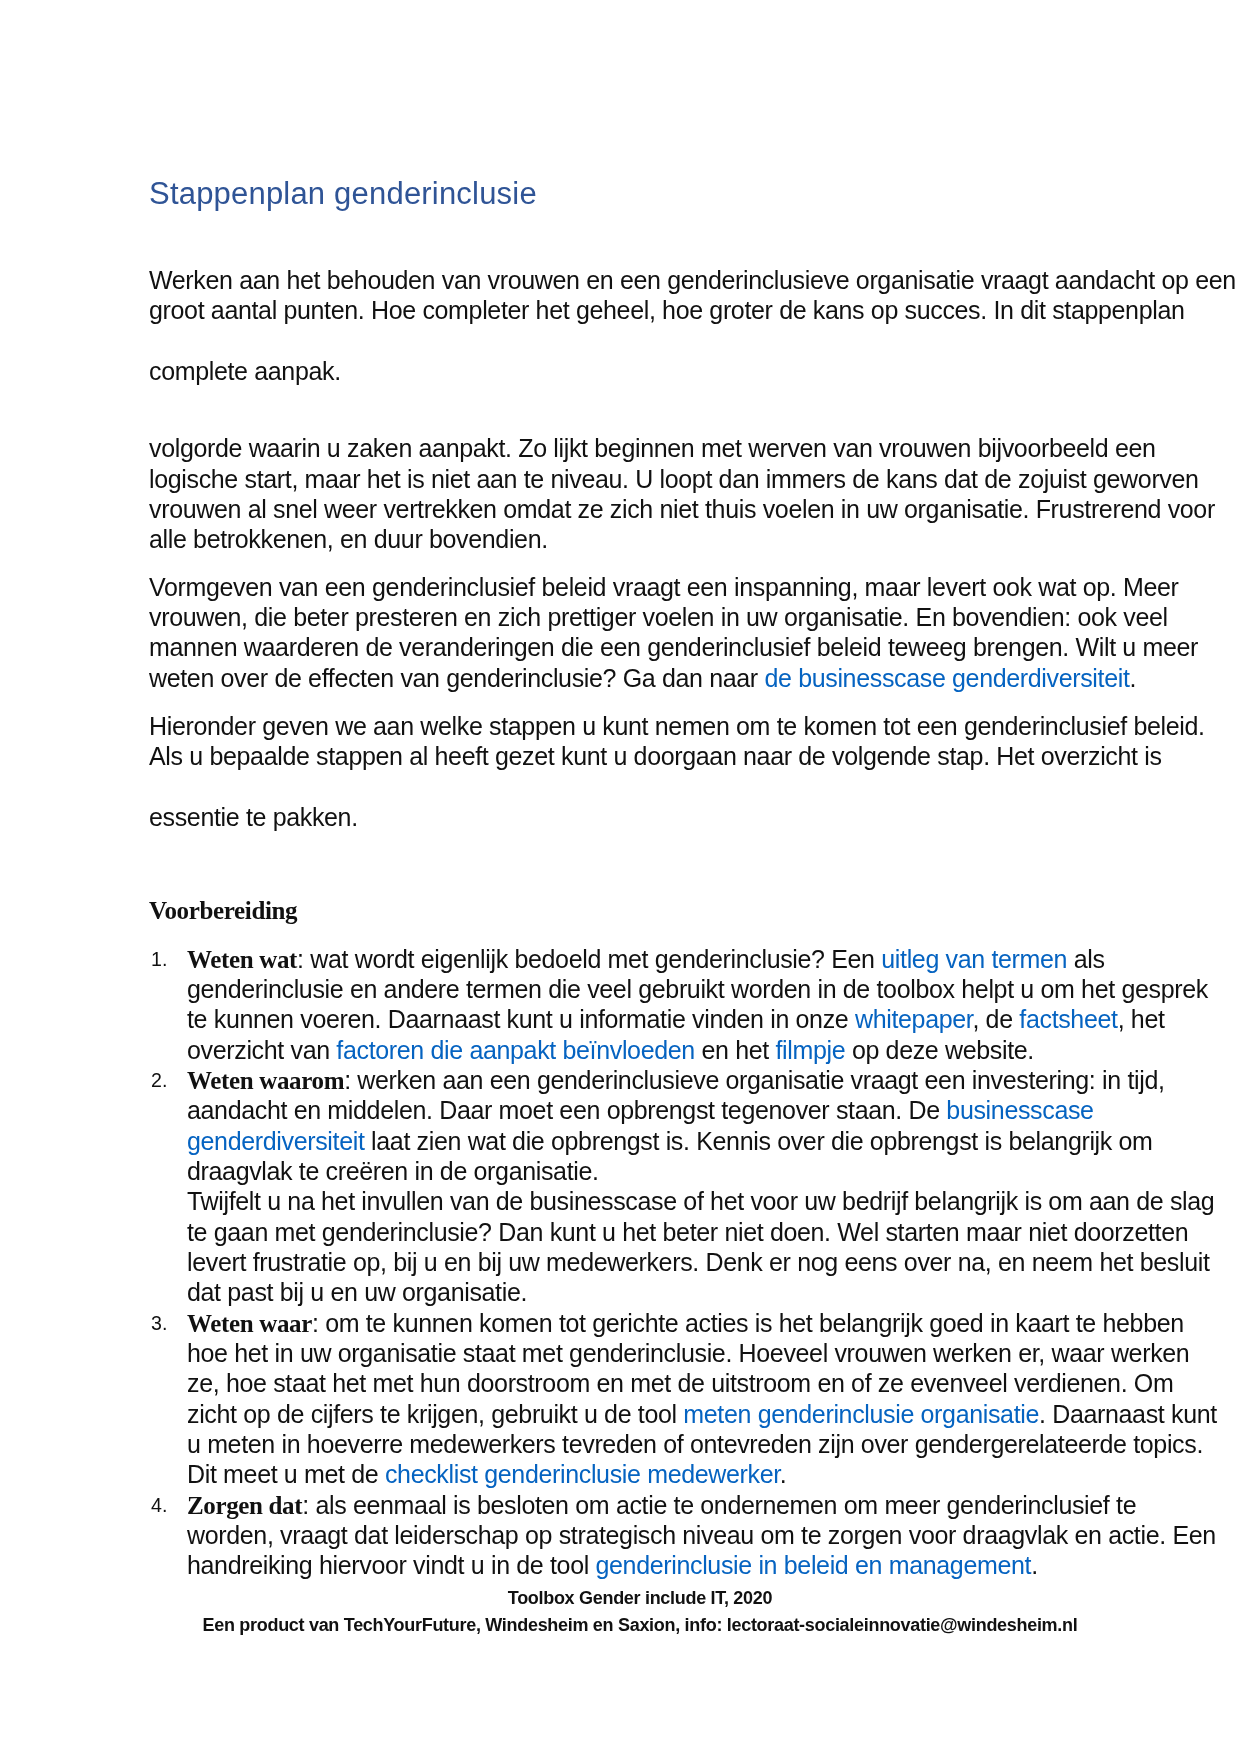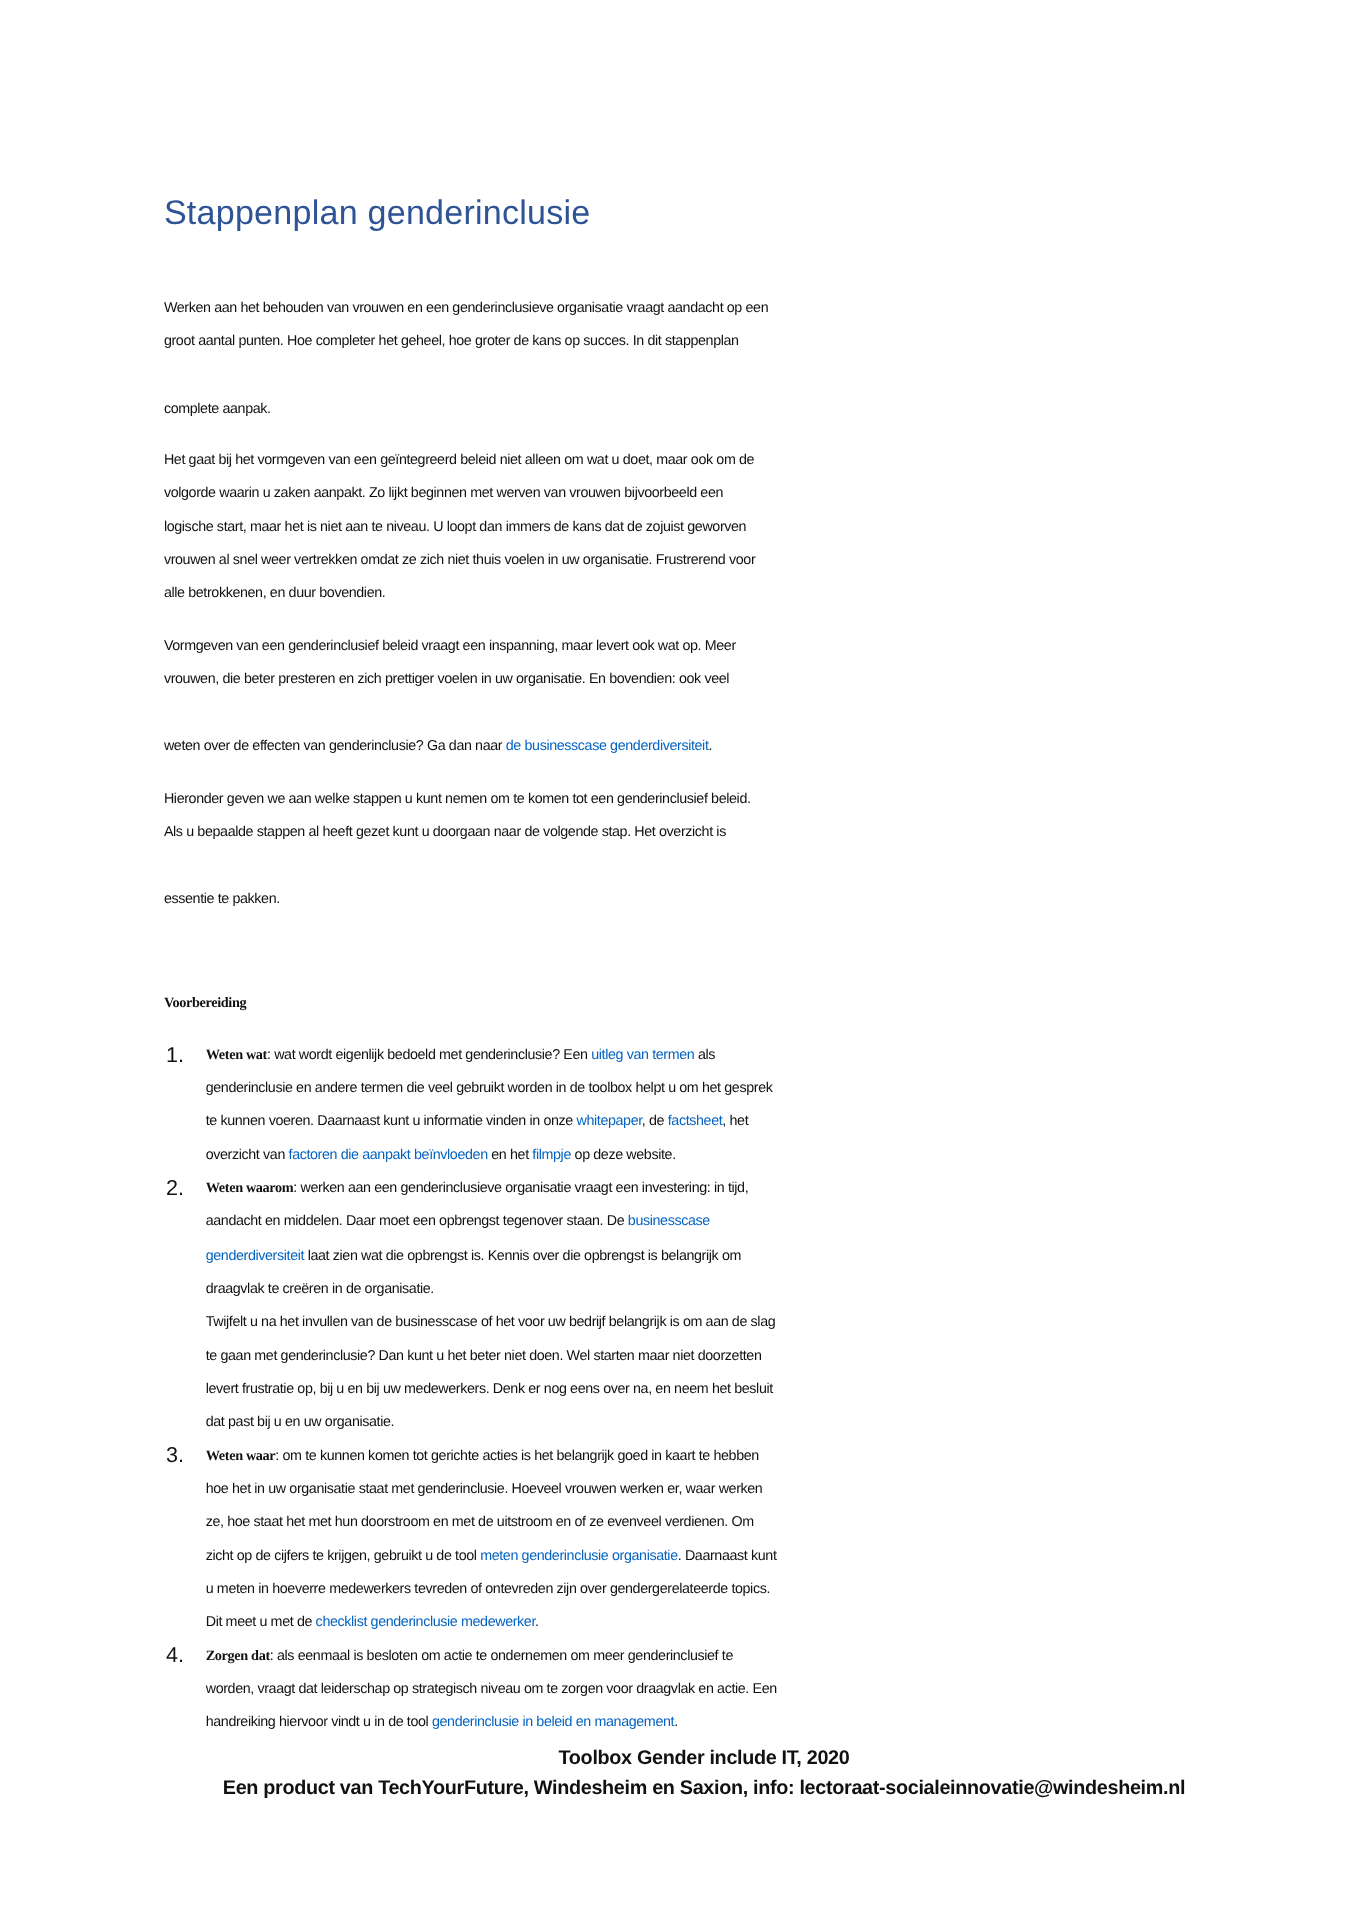--- a/index.html
+++ b/index.html
@@ -1,48 +1,48 @@
 <!DOCTYPE html>
 <html><head>
 <meta charset="utf-8">
 <style>
   html, body { margin: 0; padding: 0; background: #ffffff; }
   body { width: 1240px; height: 1754px; position: relative; overflow: hidden;
          font-family: "Liberation Sans", "DejaVu Sans", sans-serif; color: #111111; }
   .page { position: absolute; left: 0; top: 0; width: 1004px; height: 1754px; background: #fff; }
   .title { position: absolute; left: 149px; top: 176px; font-size: 31px; color: #2F5496;
            font-family: "Liberation Sans", sans-serif; letter-spacing: 0.2px; white-space: nowrap; }
-  .line { position: absolute; left: 149px; font-size: 13px; line-height: 26px; white-space: nowrap;
+  .line { position: absolute; left: 149px; font-size: 25px; line-height: 26px; white-space: nowrap;
           letter-spacing: -0.35px; transform-origin: left center; }
   .ind { left: 187px; }
   .num { position: absolute; left: 151px; font-size: 19.6px; line-height: 26px; }
   .b { font-weight: bold; font-family: Liberation Serif, serif; }
   a, .link { color: #0563C1; text-underline-offset: 2px; }
   .footer { position: absolute; left: 0; width: 1240px; text-align: center; font-weight: bold;
             font-size: 18px; line-height: 24px; letter-spacing: -0.3px; white-space: nowrap; padding-left: 20px; }
 </style>
 </head>
 <body>
 
 <div class="page">
 
   <div class="title">Stappenplan genderinclusie</div>
 
   <div class="line" style="top:267px">Werken aan het behouden van vrouwen en een genderinclusieve organisatie vraagt aandacht op een</div>
   <div class="line" style="top:297px">groot aantal punten. Hoe completer het geheel, hoe groter de kans op succes. In dit stappenplan</div>
   <div class="line" style="top:358px">complete aanpak.</div>
 
-  <div class="line" style="top:405px">Het gaat bij het vormgeven van een geïntegreerd beleid niet alleen om wat u doet, maar ook om de</div>
   <div class="line" style="top:435px">volgorde waarin u zaken aanpakt. Zo lijkt beginnen met werven van vrouwen bijvoorbeeld een</div>
   <div class="line" style="top:466px">logische start, maar het is niet aan te niveau. U loopt dan immers de kans dat de zojuist geworven</div>
   <div class="line" style="top:496px">vrouwen al snel weer vertrekken omdat ze zich niet thuis voelen in uw organisatie. Frustrerend voor</div>
   <div class="line" style="top:526px">alle betrokkenen, en duur bovendien.</div>
 
   <div class="line" style="top:574px">Vormgeven van een genderinclusief beleid vraagt een inspanning, maar levert ook wat op. Meer</div>
   <div class="line" style="top:604px">vrouwen, die beter presteren en zich prettiger voelen in uw organisatie. En bovendien: ook veel</div>
+  <div class="line" style="top:634px">mannen waarderen de veranderingen die een genderinclusief beleid teweeg brengen. Wilt u meer</div>
   <div class="line" style="top:665px">
     <span>weten over de effecten van genderinclusie? Ga dan naar </span><a class="link">de businesscase genderdiversiteit</a><span>.</span>
   </div>
 
   <div class="line" style="top:713px">Hieronder geven we aan welke stappen u kunt nemen om te komen tot een genderinclusief beleid.</div>
   <div class="line" style="top:743px">Als u bepaalde stappen al heeft gezet kunt u doorgaan naar de volgende stap. Het overzicht is</div>
   <div class="line" style="top:804px">essentie te pakken.</div>
 
   <div class="line b" style="top:898px">Voorbereiding</div>
 

